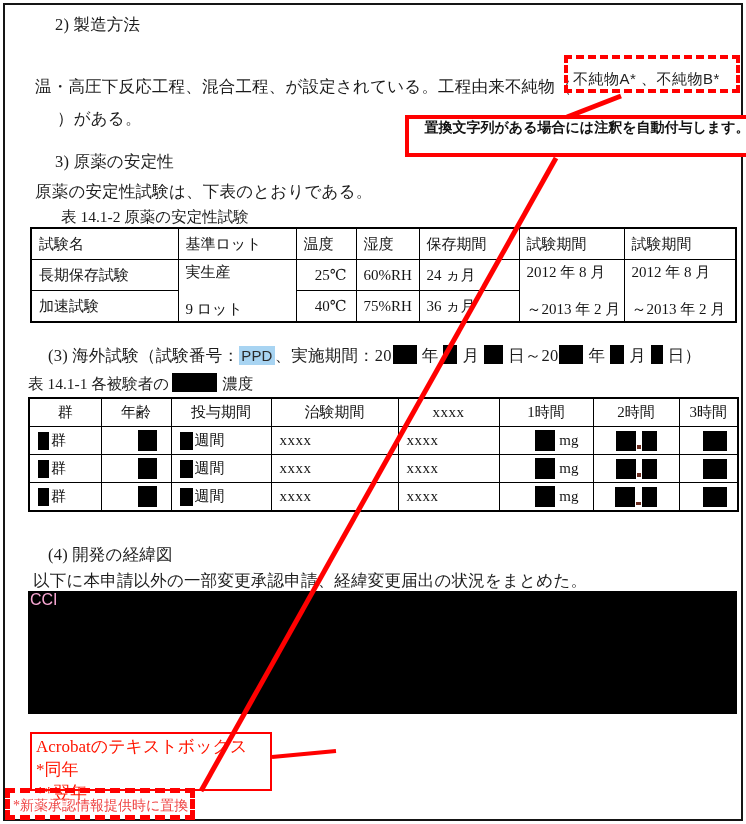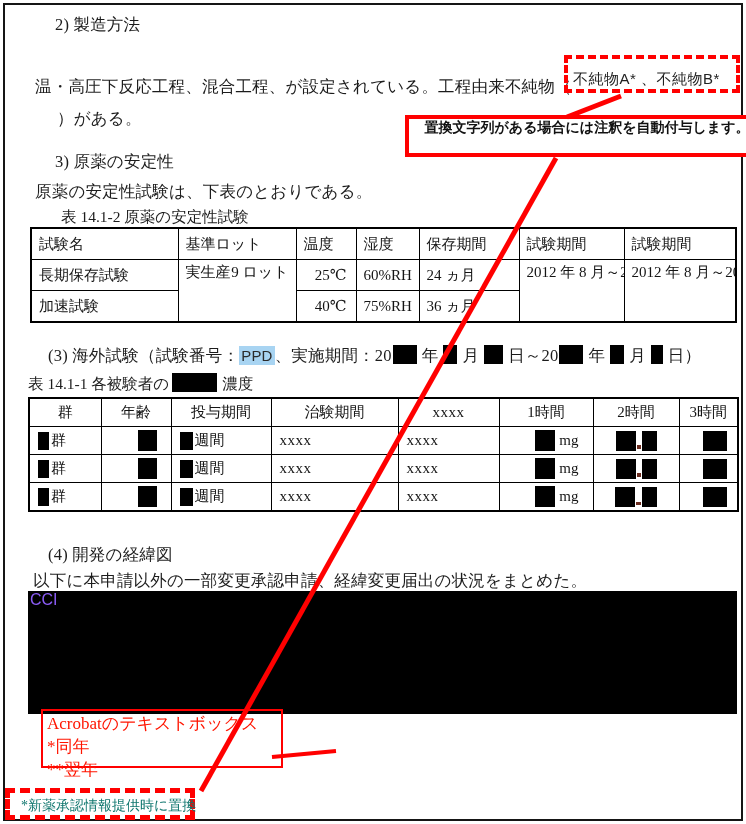--- a/index.html
+++ b/index.html
@@ -21,21 +21,21 @@
   .callout{border:4px solid #ff0000;background:#fff;box-sizing:border-box;
     font-family:"Liberation Sans","DejaVu Sans",sans-serif;font-weight:bold;color:#111;}
   .red-text{color:#ff1500;}
   
   table{border-collapse:collapse;table-layout:fixed;background:#fff;}
   .doc-table{border:2.5px solid #000;}
   .doc-table td,.doc-table th{border:1.8px solid #000;font-weight:normal;
     font-size:15px;color:#141414;overflow:hidden;}
   .t1 td,.t1 th{height:30px;padding:0 7px;text-align:left;vertical-align:middle;}
   .t1 .num{text-align:right;padding-right:9px;}
-  .two-line{display:flex;flex-direction:row;justify-content:space-between;height:56px;padding:2px 0;}
+  .two-line{display:flex;flex-direction:column;justify-content:space-between;height:56px;padding:2px 0;}
   .t2 td,.t2 th{height:27px;vertical-align:middle;}
   .t2 th{text-align:center;padding:0;}
   .t2 td{padding:0 8px;}
   .cellflex{display:flex;align-items:center;}
   .bold-x{font-weight:bold;letter-spacing:0.5px;}
   .hl{background:#a8d4f2;font-family:"Liberation Sans","DejaVu Sans",sans-serif;font-size:15px;color:#2b2b2b;padding:1px 2px;}
   svg.overlay{position:absolute;left:0;top:0;z-index:60;pointer-events:none;}
   .z40{z-index:40;}
   .z30{z-index:30;}
 </style>
@@ -264,33 +264,33 @@
             </span>
           </td>
     </tr>
   </tbody>
     </table>
 
   <div class="abs body-text" style="left:48px;top:544px;">(4) 開発の経緯図</div>
   <div class="abs body-text" style="left:33px;top:570px;">以下に本申請以外の一部変更承認申請、経緯変更届出の状況をまとめた。</div>
 
   <div class="abs" style="left:28px;top:591px;width:709px;height:123px;background:#000;z-index:10;">
-    <span class="gothic" style="position:absolute;left:2px;top:0px;font-size:16px;color:#8b5cf6;">CCI</span>
-  </div>
-
-  <div class="abs z30" style="left:30px;top:709px;width:242px;height:59px;border:2px solid #ff0000;box-sizing:border-box;margin-left:11px;">
+    <span class="gothic" style="position:absolute;left:2px;top:0px;font-size:16px;color:#f9a8d4;">CCI</span>
+  </div>
+
+  <div class="abs z30" style="left:30px;top:732px;width:242px;height:59px;border:2px solid #ff0000;box-sizing:border-box;">
     <div class="serif red-text" style="font-size:17px;line-height:23px;padding:1px 4px;white-space:nowrap;">
       <div>Acrobatのテキストボックス</div>
       <div>*同年</div>
       <div>**翌年</div>
     </div>
   </div>
 
 
   <div class="abs dash-box-thick z30" style="left:5px;top:788px;width:190px;height:32px;box-sizing:border-box;"></div>
-  <div class="abs serif" style="left:13px;top:797px;font-size:14px;color:#0f766e;z-index:35;margin-left:8px;">*新薬承認情報提供時に置換</div>
+  <div class="abs serif" style="left:13px;top:797px;font-size:14px;color:#ef4444;z-index:35;">*新薬承認情報提供時に置換</div>
 
   <svg class="overlay" width="746" height="824" viewBox="0 0 746 824">
     <line x1="621" y1="96" x2="567" y2="117" stroke="#ff0000" stroke-width="5"></line>
     <line x1="556" y1="158" x2="201" y2="791" stroke="#ff0000" stroke-width="5"></line>
     <line x1="272" y1="757" x2="336" y2="751" stroke="#ff0000" stroke-width="4"></line>
   </svg>
 </div>
 
 </body></html>

